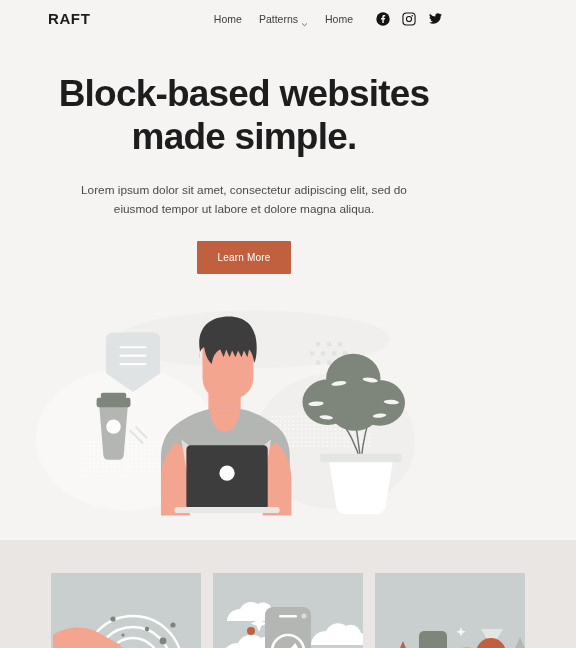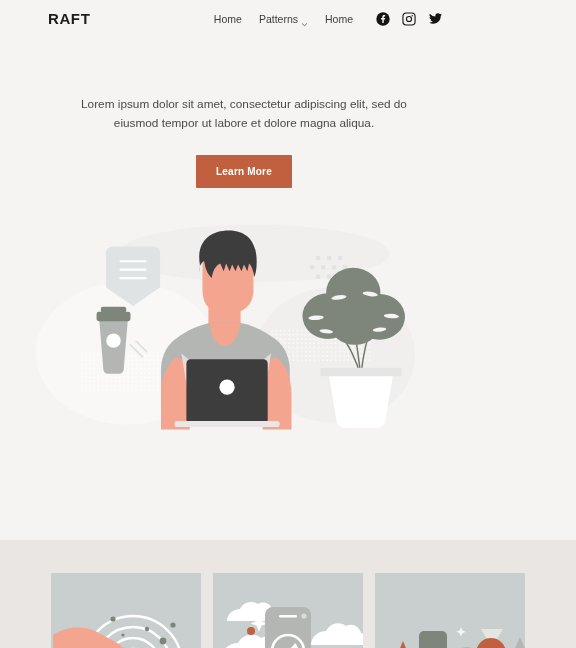--- a/index.html
+++ b/index.html
@@ -35,21 +35,21 @@
     letter-spacing:-.8px; color:#1d1d1d;
     max-width:420px; margin:0 auto;
   }
   .hero p {
     margin:22px auto 6px; max-width:372px;
     font-size:11.8px; line-height:1.62; color:#4a4a4a;
   }
   .cta-wrap { margin-top:22px; }
   .cta {
     display:inline-block; background:#c0603f; color:#fff;
-    font-size:10px; font-weight:bold; letter-spacing:.2px;
+    font-size:10px; font-weight:normal; letter-spacing:.2px;
     padding:11px 20px; border:0; cursor:pointer; border-radius:1px;
   }
 
   
   .illus-wrap { margin-top:22px; width:100%; height:235px; }
   .illus-wrap svg { display:block; width:100%; height:100%; }
 
   
   .cards-section {
     position:absolute; left:0; top:540px; width:576px; height:108px;
@@ -108,20 +108,24 @@
         <a href="#" aria-label="Twitter">
           <svg width="15" height="14" viewBox="0 0 24 24">
             <path d="M23 4.3c-.8.36-1.7.6-2.6.72a4.6 4.6 0 0 0 2-2.5c-.9.52-1.9.9-2.9 1.1a4.55 4.55 0 0 0-7.8 4.15A12.9 12.9 0 0 1 2.3 3.0a4.55 4.55 0 0 0 1.4 6.07c-.74-.02-1.44-.23-2.05-.57v.06a4.55 4.55 0 0 0 3.65 4.46c-.67.18-1.38.2-2.06.08a4.56 4.56 0 0 0 4.25 3.16A9.14 9.14 0 0 1 1 18.14a12.88 12.88 0 0 0 6.98 2.05c8.37 0 12.95-6.94 12.95-12.95l-.01-.59A9.2 9.2 0 0 0 23 4.3z" fill="#141414"></path>
           </svg>
         </a>
       </div>
     </nav>
   </header>
 
   <section class="hero">
+    <h1>
+      <span>Block-based websites</span><br>
+      <span>made simple.</span>
+    </h1>
     <p>Lorem ipsum dolor sit amet, consectetur adipiscing elit, sed do eiusmod tempor ut labore et dolore magna aliqua.</p>
     <div class="cta-wrap">
       <button class="cta">Learn More</button>
     </div>
   </section>
 
   <div class="illus-wrap">
     <svg viewBox="0 0 576 235" preserveAspectRatio="xMidYMid meet" aria-hidden="true">
       <defs>
         <pattern id="dotsA" width="5" height="5" patternUnits="userSpaceOnUse">

